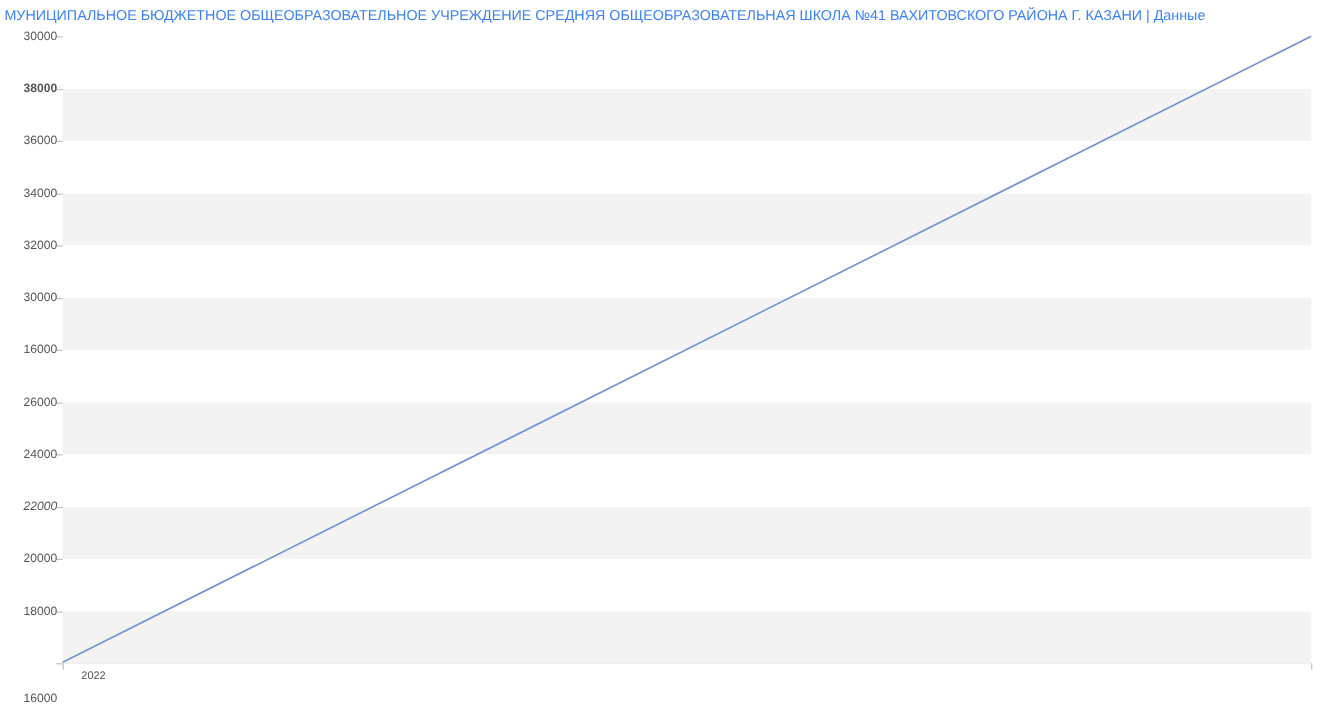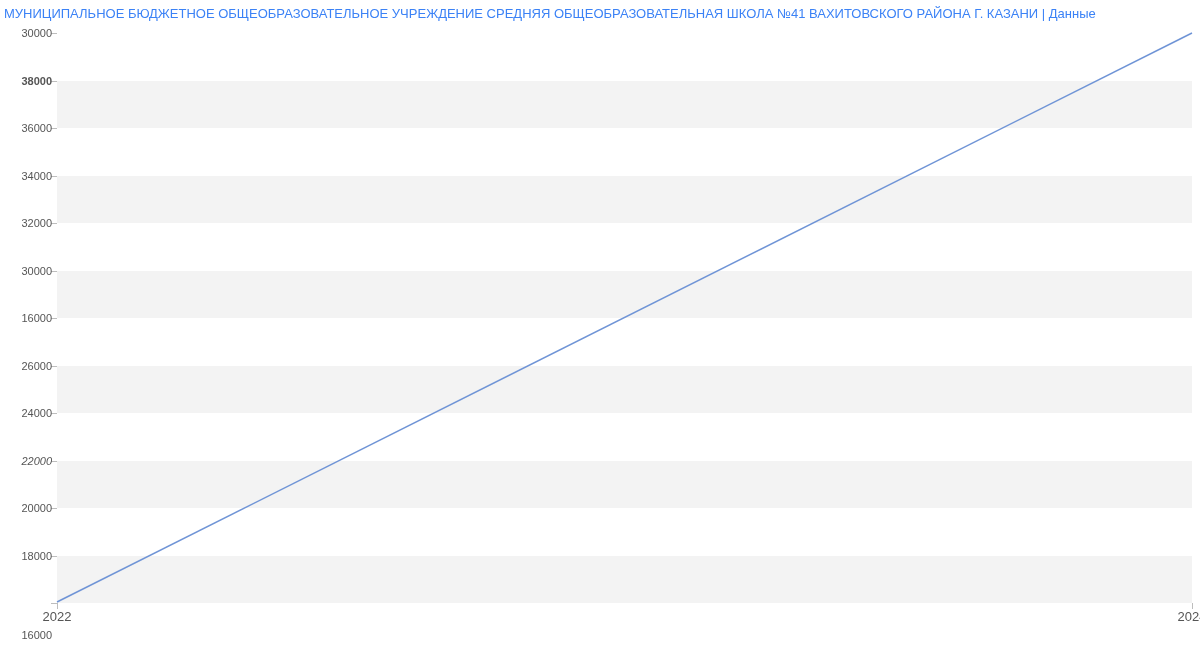--- a/index.html
+++ b/index.html
@@ -48,23 +48,24 @@
     position: absolute;
     right: 1148px;
     font-size: 11px;
     color: #555555;
     transform: translateY(-50%);
     text-align: right;
   }
   .x-label {
     position: absolute;
     top: 586px;
-    font-size: 13px;
+    font-size: 10px;
     color: #555555;
     transform: translateX(-50%);
+    margin-left: 28px;
   }
   .x-tick-line {
     position: absolute;
     top: 580px;
     width: 1px;
     height: 6px;
     background: #bdbdbd;
   }
   svg.line-layer {
     position: absolute;

